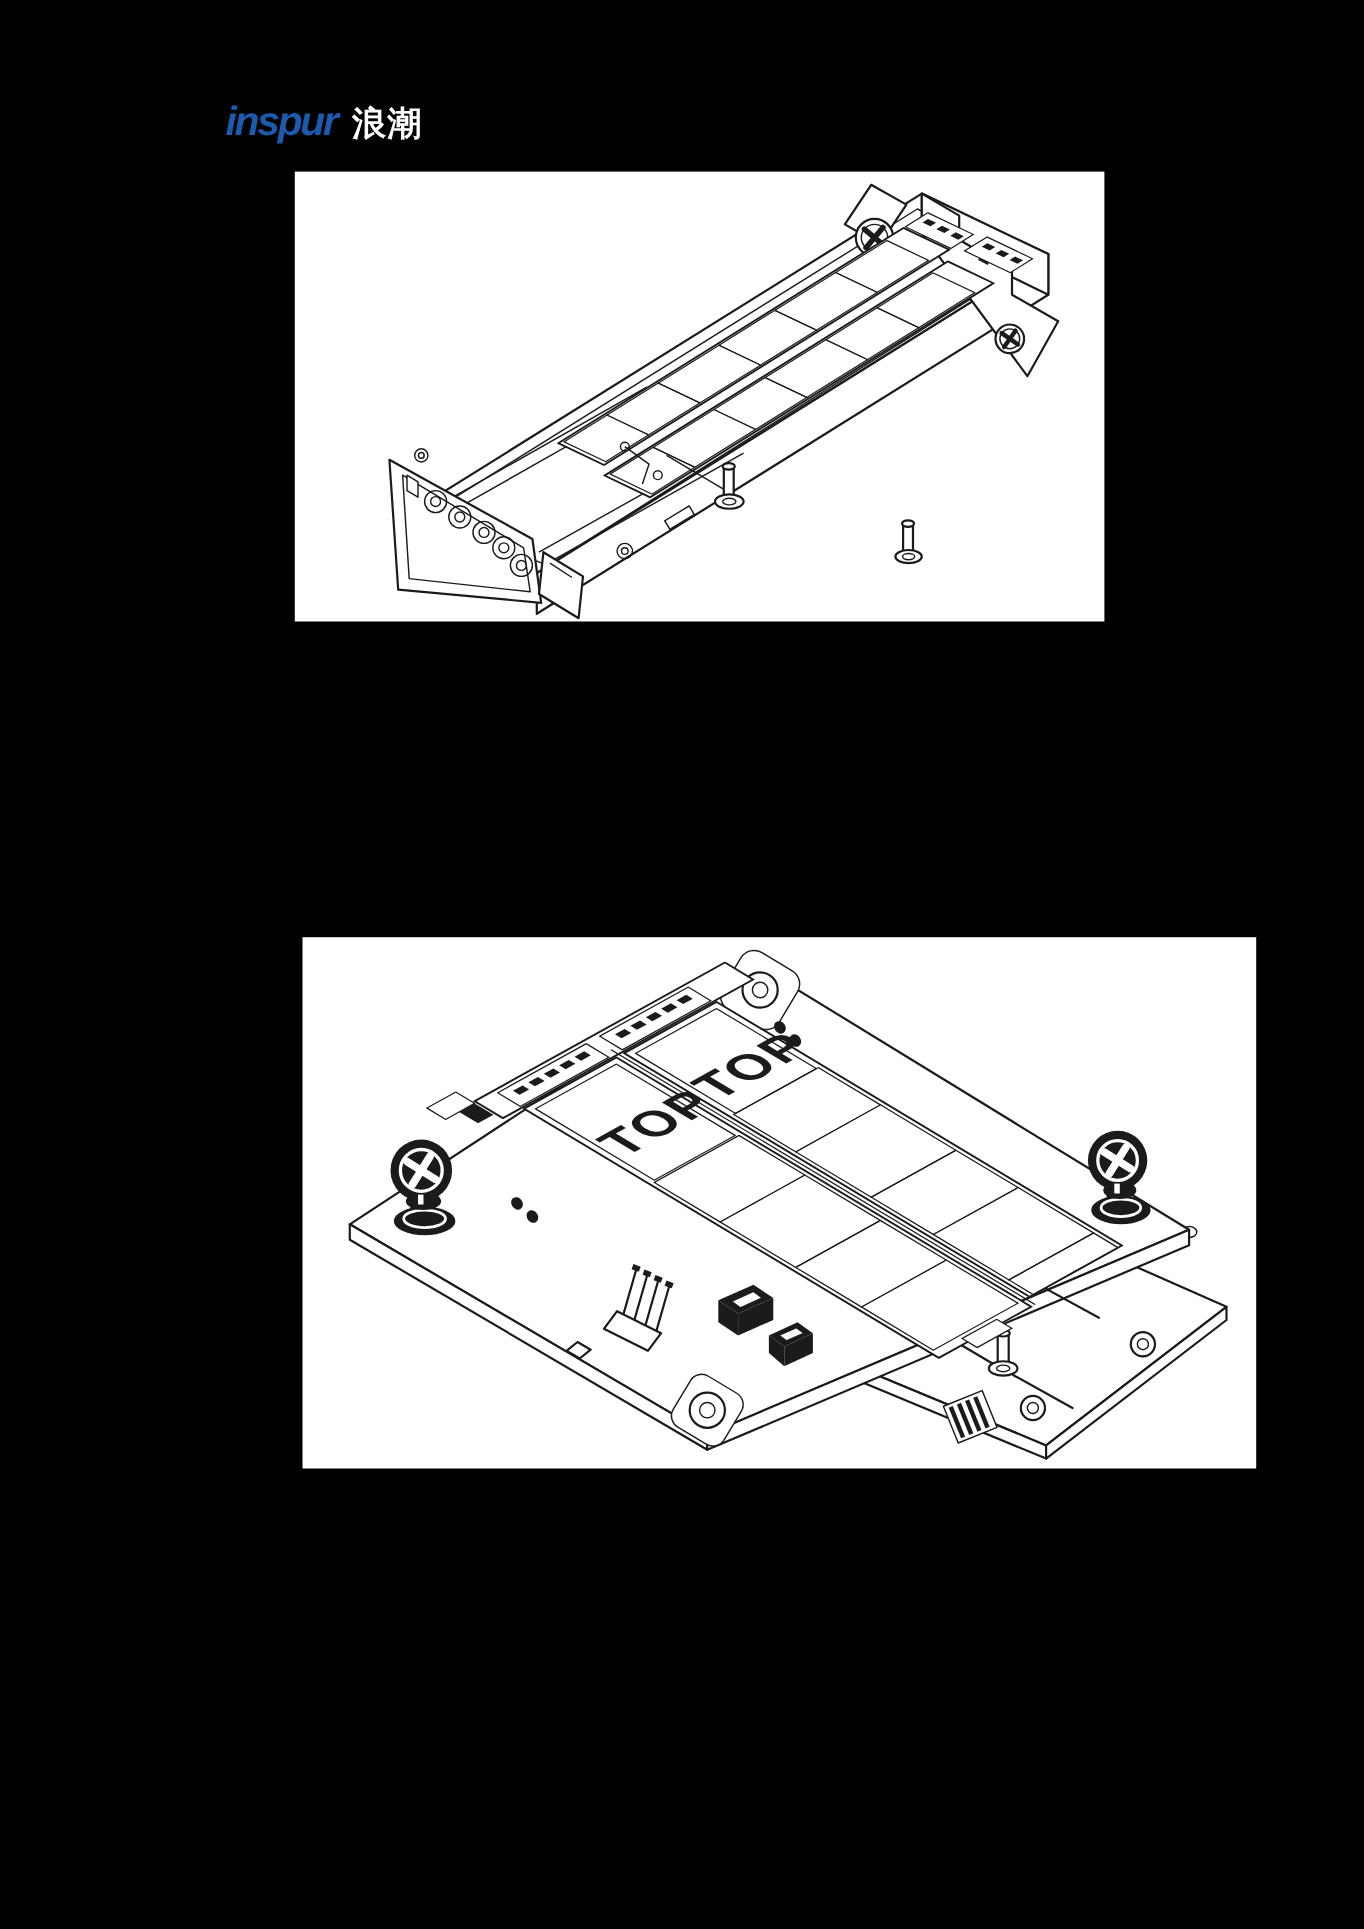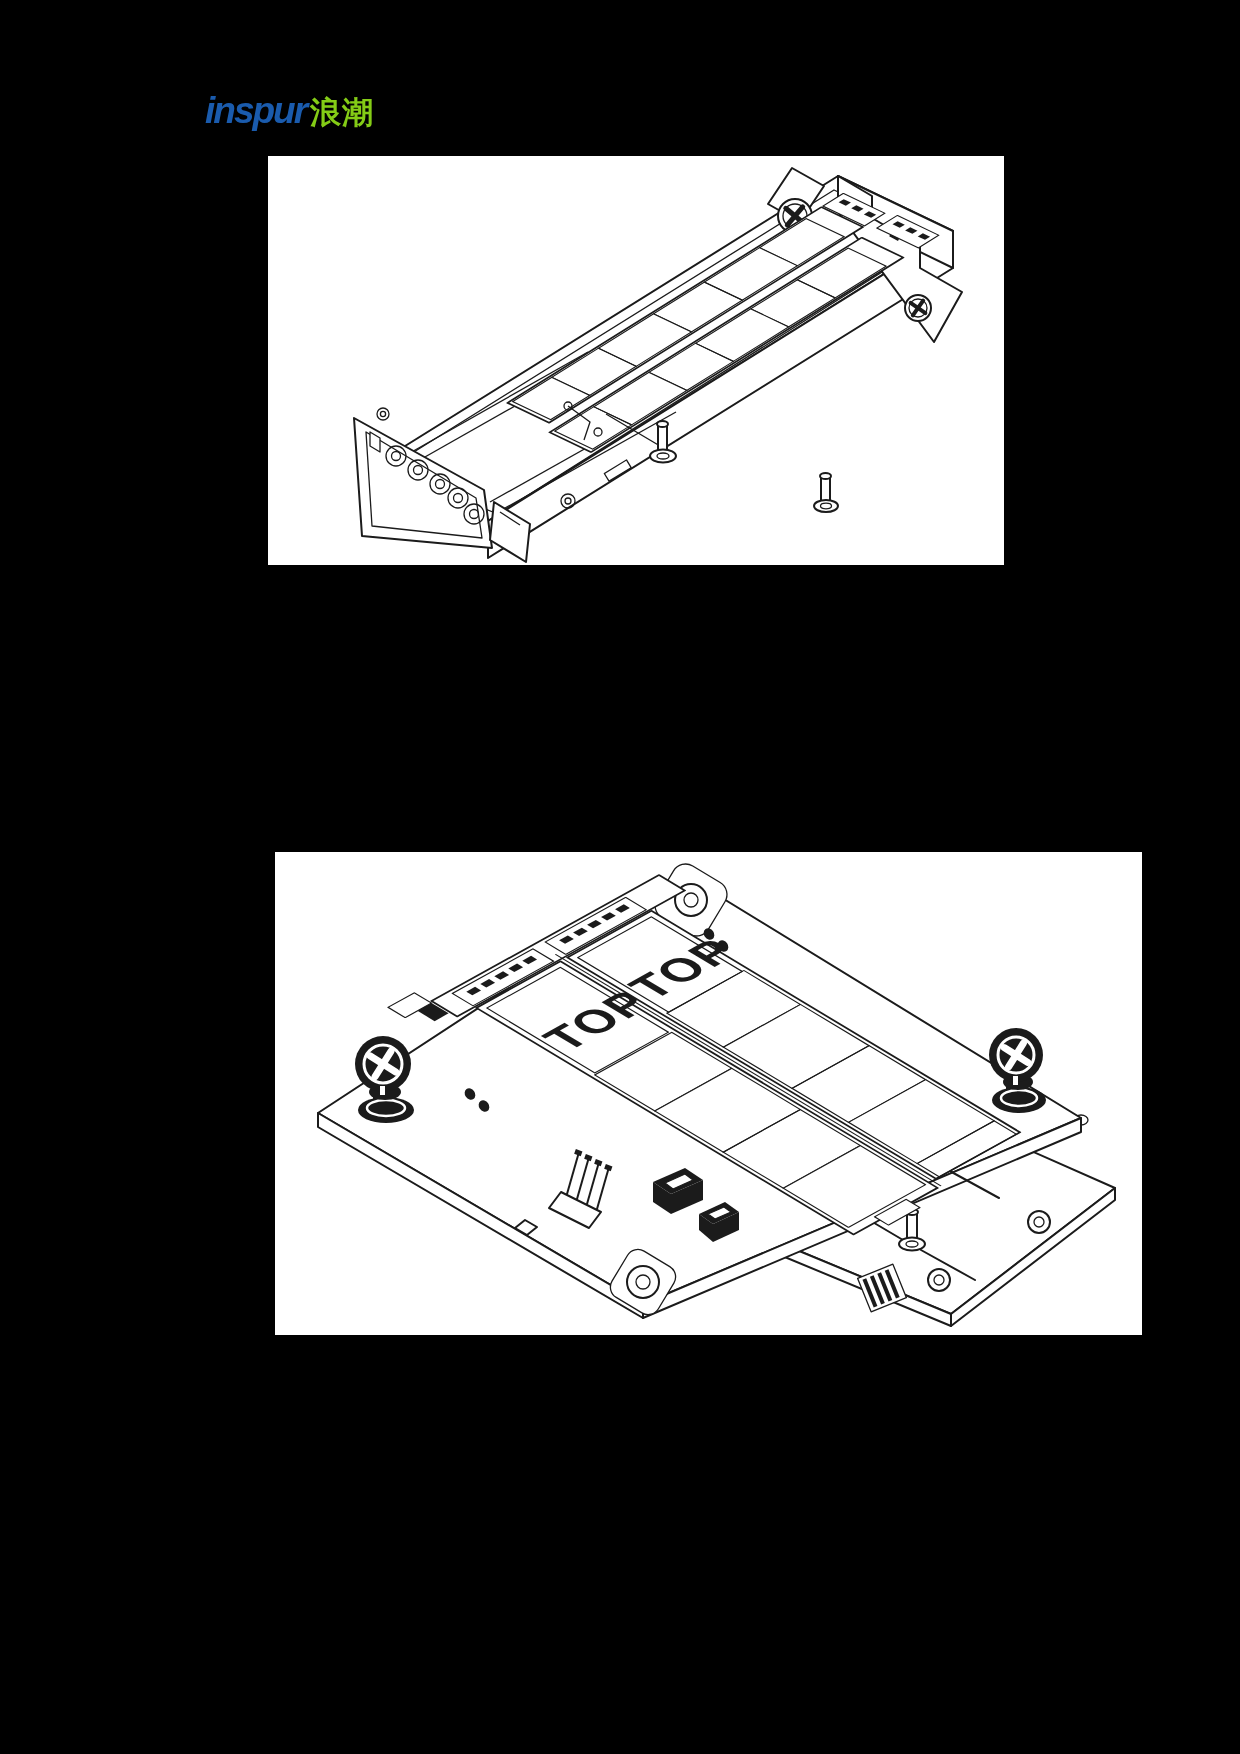--- a/index.html
+++ b/index.html
@@ -1,21 +1,21 @@
 <!DOCTYPE html>
 <html><head>
 <meta charset="utf-8">
 <style>
   html,body{margin:0;padding:0;background:#000;}
   .page{position:relative;width:1240px;height:1754px;background:#000;overflow:hidden;
         font-family:"Liberation Sans", sans-serif;}
-  .logo{position:absolute;left:205px;top:92px;display:flex;align-items:baseline;gap:4px;justify-content:center;}
+  .logo{position:absolute;left:205px;top:92px;display:flex;align-items:baseline;gap:14px;justify-content:center;}
   .logo .brand{color:#1a5bad;font-size:37px;font-weight:bold;font-style:italic;
                letter-spacing:-2px;line-height:1;}
-  .logo .brand-cn{color:#84cc16;font-size:31px;font-weight:bold;line-height:1;
+  .logo .brand-cn{color:#ffffff;font-size:31px;font-weight:bold;line-height:1;
                   font-family:"DejaVu Sans", sans-serif;letter-spacing:1px;}
   .figure{position:absolute;background:#fff;}
   .fig1{left:268px;top:156px;width:736px;height:409px;}
   .fig2{left:275px;top:852px;width:867px;height:483px;}
   svg{display:block;}
   svg *{vector-effect:none;}
   .ln{fill:none;stroke:#1b1b1b;stroke-width:2;stroke-linejoin:round;stroke-linecap:round;}
   .lnt{fill:none;stroke:#1b1b1b;stroke-width:1.3;stroke-linejoin:round;}
   .wh{fill:#ffffff;stroke:#1b1b1b;stroke-width:2;stroke-linejoin:round;}
   .wht{fill:#ffffff;stroke:#1b1b1b;stroke-width:1.3;stroke-linejoin:round;}

